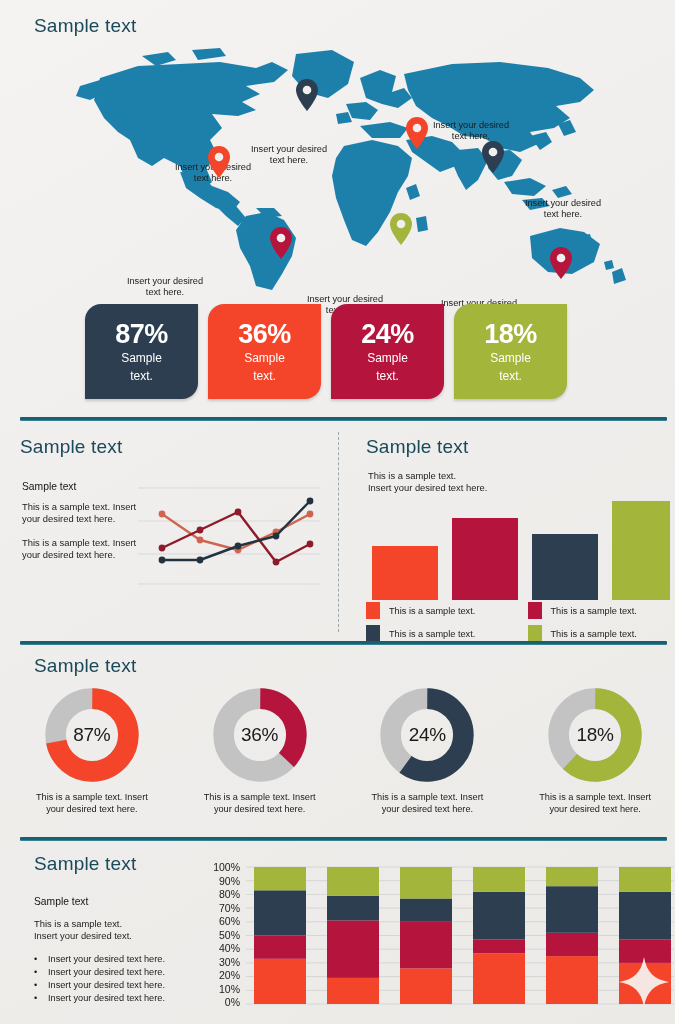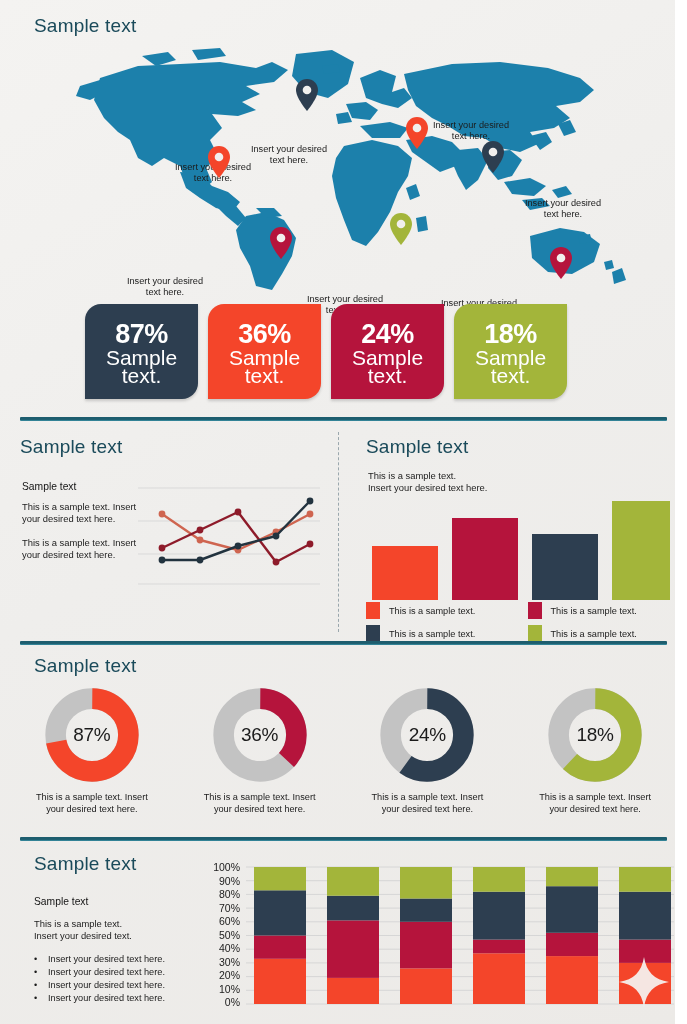--- a/index.html
+++ b/index.html
@@ -55,21 +55,21 @@
   .kpi-row { position: absolute; left: 85px; top: 4px; display: flex; gap: 10px; }
   .kpi {
     width: 113px; height: 95px;
     border-radius: 16px 0 16px 0;
     color: #fff;
     display: flex; flex-direction: column;
     align-items: center; justify-content: center;
     box-shadow: 0 2px 3px rgba(0,0,0,.17);
   }
   .kpi-pct { font-size: 27px; font-weight: bold; line-height: 30px; letter-spacing: -.5px; }
-  .kpi-txt { font-size: 21px; line-height: 18px; text-align: center; font-weight: 400; }
+  .kpi-txt { font-size: 12px; line-height: 18px; text-align: center; font-weight: 400; }
 
   
   #sec-two { position: relative; height: 220px; }
   #line-panel { position: absolute; left: 0; top: 0; width: 332px; height: 218px; }
   #bar-panel  { position: absolute; left: 346px; top: 0; width: 341px; height: 218px; }
   #two-dash { position: absolute; left: 338px; top: 8px; height: 200px; }
 
   .panel-title { position: absolute; left: 20px; top: 12px; }
   #line-left { position: absolute; left: 22px; top: 56px; width: 120px; }
   #line-left .sub-head { margin-bottom: 7px; }

